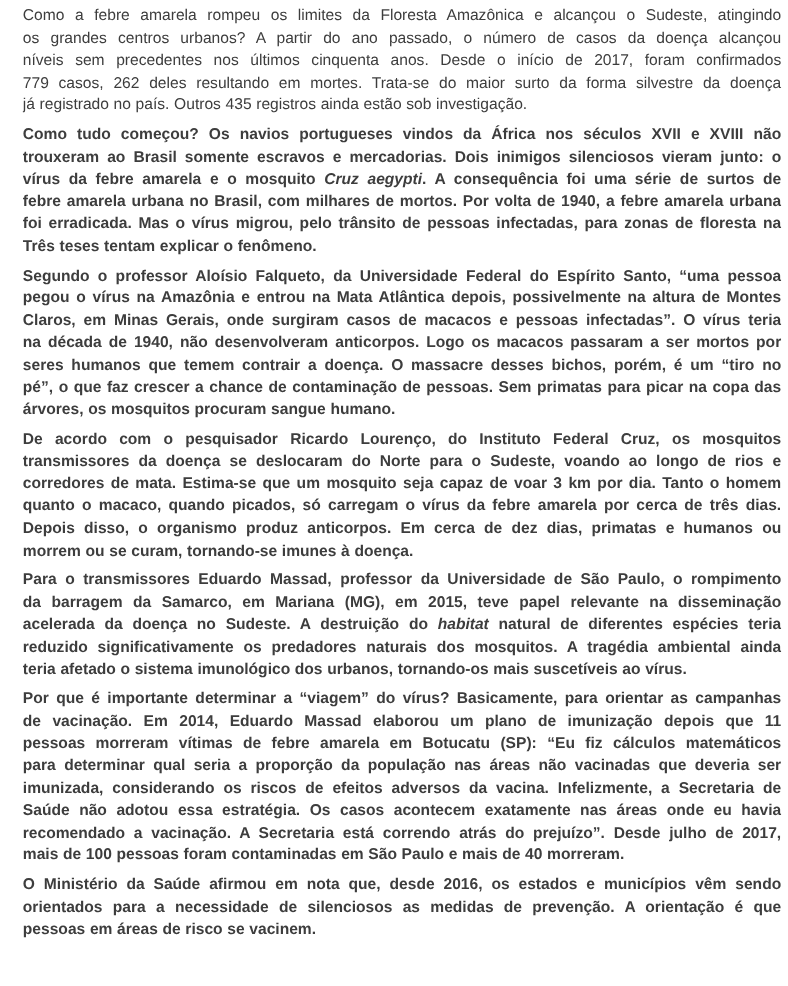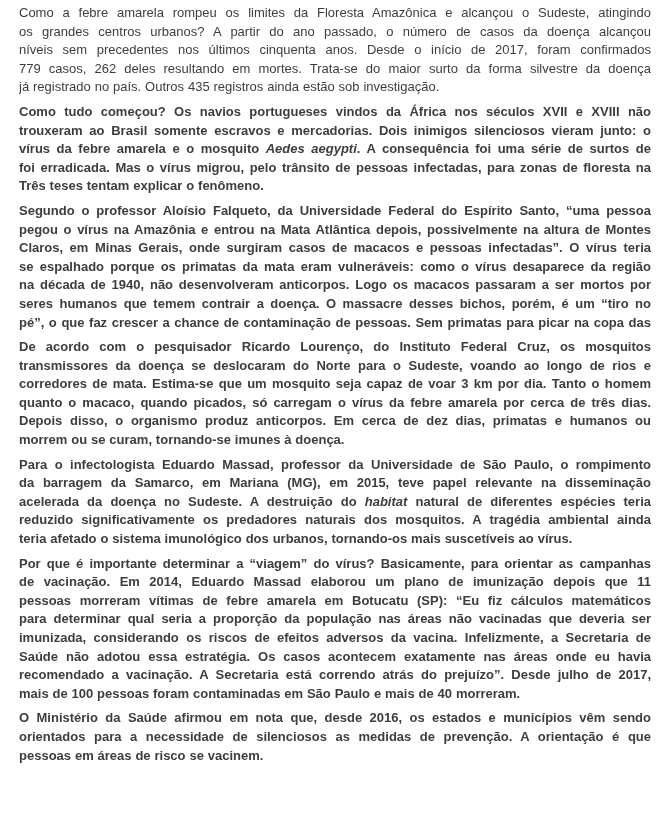--- a/index.html
+++ b/index.html
@@ -82,21 +82,25 @@
         <div class="line">
           <span class="num" style="color: rgb(61, 61, 61);"></span>
           <span class="txt">Como tudo começou? Os navios portugueses vindos da África nos séculos XVII e XVIII não</span>
         </div>
         <div class="line">
           <span class="num" style="color: rgb(61, 61, 61);"></span>
           <span class="txt">trouxeram ao Brasil somente escravos e mercadorias. Dois inimigos silenciosos vieram junto: o</span>
         </div>
         <div class="line">
           <span class="num" style="color: rgb(61, 61, 61);"></span>
-          <span class="txt">vírus da febre amarela e o mosquito <i>Aedes aegypti</i>. A consequência foi uma série de surtos de</span>
+          <span class="txt">vírus da febre amarela e o mosquito <i>Cruz aegypti</i>. A consequência foi uma série de surtos de</span>
+        </div>
+        <div class="line">
+          <span class="num" style="color: rgb(61, 61, 61);"></span>
+          <span class="txt">febre amarela urbana no Brasil, com milhares de mortos. Por volta de 1940, a febre amarela urbana</span>
         </div>
         <div class="line">
           <span class="txt">foi erradicada. Mas o vírus migrou, pelo trânsito de pessoas infectadas, para zonas de floresta na</span>
         </div>
         <div class="line lastline">
           <span class="num" style="color: rgb(61, 61, 61);"></span>
           <span class="txt">Três teses tentam explicar o fenômeno.</span>
         </div>
       </div>
       <div class="para">
@@ -106,34 +110,33 @@
         </div>
         <div class="line">
           <span class="num" style="color: rgb(61, 61, 61);"></span>
           <span class="txt">pegou o vírus na Amazônia e entrou na Mata Atlântica depois, possivelmente na altura de Montes</span>
         </div>
         <div class="line">
           <span class="txt">Claros, em Minas Gerais, onde surgiram casos de macacos e pessoas infectadas”. O vírus teria</span>
         </div>
         <div class="line">
           <span class="num" style="color: rgb(61, 61, 61);"></span>
-          <span class="txt">se espalhado porque os primatas da mata eram vulneráveis: como o vírus desaparece da região</span>
-        </div>
-        <div class="line">
-          <span class="num" style="color: rgb(61, 61, 61);"></span>
           <span class="txt">na década de 1940, não desenvolveram anticorpos. Logo os macacos passaram a ser mortos por</span>
         </div>
         <div class="line">
           <span class="num" style="color: rgb(61, 61, 61);"></span>
           <span class="txt">seres humanos que temem contrair a doença. O massacre desses bichos, porém, é um “tiro no</span>
         </div>
         <div class="line">
           <span class="num" style="color: rgb(61, 61, 61);"></span>
           <span class="txt">pé”, o que faz crescer a chance de contaminação de pessoas. Sem primatas para picar na copa das</span>
         </div>
+        <div class="line lastline">
+          <span class="txt">árvores, os mosquitos procuram sangue humano.</span>
+        </div>
       </div>
       <div class="para">
         <div class="line">
           <span class="num" style="color: rgb(61, 61, 61);"></span>
           <span class="txt">De acordo com o pesquisador Ricardo Lourenço, do Instituto Federal Cruz, os mosquitos</span>
         </div>
         <div class="line">
           <span class="num" style="color: rgb(61, 61, 61);"></span>
           <span class="txt">transmissores da doença se deslocaram do Norte para o Sudeste, voando ao longo de rios e</span>
         </div>
@@ -149,21 +152,21 @@
           <span class="txt">Depois disso, o organismo produz anticorpos. Em cerca de dez dias, primatas e humanos ou</span>
         </div>
         <div class="line lastline">
           <span class="num" style="color: rgb(61, 61, 61);"></span>
           <span class="txt">morrem ou se curam, tornando-se imunes à doença.</span>
         </div>
       </div>
       <div class="para">
         <div class="line">
           <span class="num" style="color: rgb(61, 61, 61);"></span>
-          <span class="txt">Para o infectologista Eduardo Massad, professor da Universidade de São Paulo, o rompimento</span>
+          <span class="txt">Para o transmissores Eduardo Massad, professor da Universidade de São Paulo, o rompimento</span>
         </div>
         <div class="line">
           <span class="num" style="color: rgb(61, 61, 61);"></span>
           <span class="txt">da barragem da Samarco, em Mariana (MG), em 2015, teve papel relevante na disseminação</span>
         </div>
         <div class="line">
           <span class="num" style="color: rgb(61, 61, 61);"></span>
           <span class="txt">acelerada da doença no Sudeste. A destruição do <i>habitat</i> natural de diferentes espécies teria</span>
         </div>
         <div class="line">

